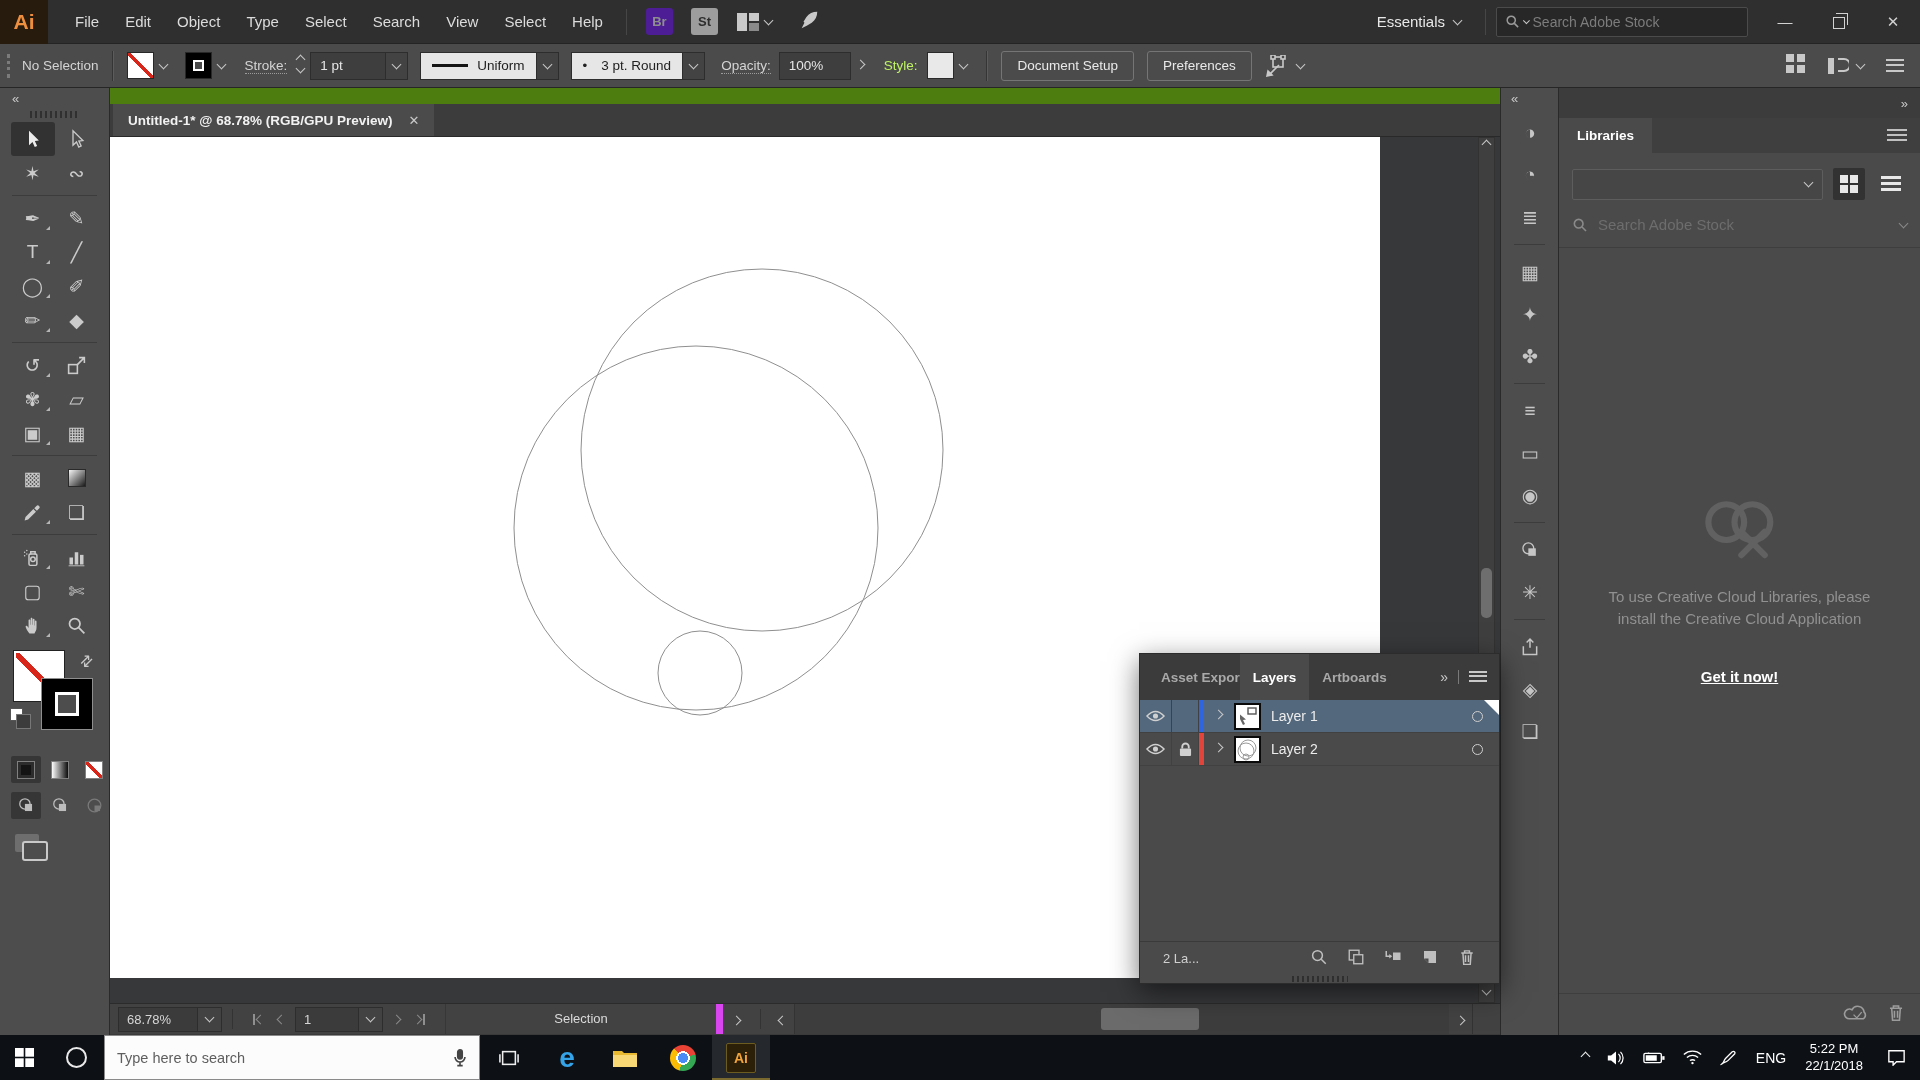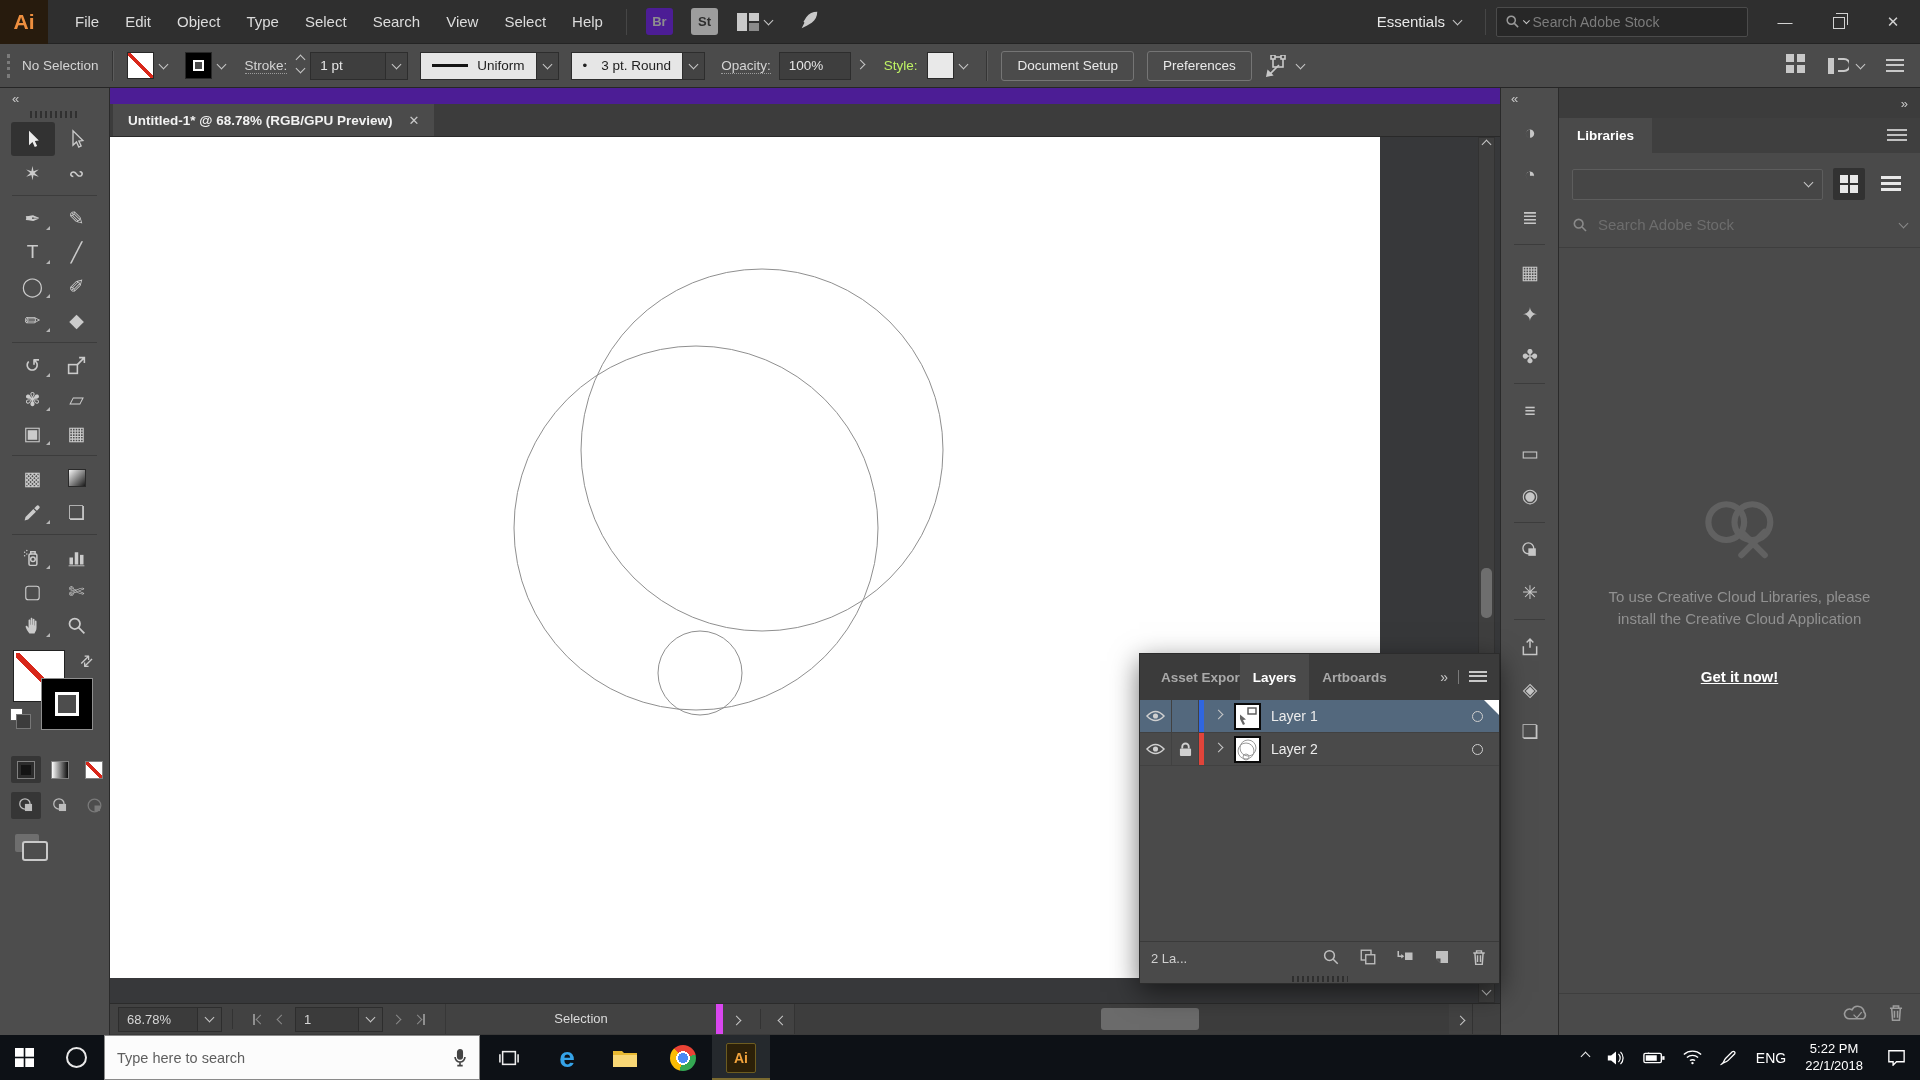--- a/index.html
+++ b/index.html
@@ -80,21 +80,21 @@
   .c-color { width:18px; height:18px; background:#141414; border:1px solid #808080; box-shadow:inset 0 0 0 3px #2c2c2c; }
   .c-grad { width:18px; height:18px; background:linear-gradient(to right,#fdfdfd,#0d0d0d); border:1px solid #808080; }
   .c-none { width:18px; height:18px; border:1px solid #808080; background:linear-gradient(to top right, rgba(0,0,0,0) 43%, #d8271a 43%, #d8271a 57%, rgba(0,0,0,0) 57%), #fff; }
   .dmode-row { display:flex; gap:4px; padding-left:11px; margin-top:9px; }
   .dmode { width:30px; height:27px; display:flex; align-items:center; justify-content:center; border-radius:2px; color:#bdbdbd; }
   .dmode.active { background:#363636; }
   .dmode.dim { opacity:.4; }
   .screen-mode { margin:14px 0 0 14px; color:#c9c9c9; }
 
   
-  .docwin { position:absolute; left:110px; top:88px; width:1390px; height:688px; background:#4c1d95; }
+  .docwin { position:absolute; left:110px; top:88px; width:1390px; height:688px; background:#4d7c0f; }
   .tabrow { margin-top:16px; height:33px; background:#3c3c3c; border-bottom:1px solid #292929; display:flex; }
   .doctab { margin-left:3px; background:#4b4b4b; display:flex; align-items:center; padding:0 15px; gap:16px; }
   .doctab-title { color:#f2f2f2; font-size:13.5px; font-weight:bold; white-space:nowrap; }
   .doctab-close { color:#c9c9c9; font-size:13px; }
   .canvasarea { position:relative; height:866px; background:#37383a; overflow:hidden; }
   .artboard { position:absolute; left:0; top:0; width:1270px; height:841px; background:#fff; }
   #art-svg { position:absolute; left:0; top:0; }
   .vscroll { position:absolute; left:1368px; top:0; width:17px; height:866px; background:#3f3f3f; border:1px solid #323232; }
   .vthumb { position:absolute; left:2px; top:430px; width:11px; height:50px; background:#6e6e6e; border-radius:5px; }
   .vs-arrow { position:absolute; left:4px; }
@@ -152,21 +152,21 @@
   .lp-eye { width:32px; color:#d0d0d0; }
   .lp-lock { width:27px; color:#d0d0d0; }
   .lp-colorbar { width:5px; height:100%; }
   .lp-exp { width:28px; display:flex; align-items:center; justify-content:center; }
   .lp-thumb { width:27px; height:27px; background:#fff; border:2px solid #0a0a0a; margin:0 10px 0 2px; position:relative; }
   .lp-name { flex:1; color:#ededed; font-size:14px; }
   .lp-target { width:44px; display:flex; align-items:center; justify-content:center; }
   .lp-target i { width:11px; height:11px; border:1.6px solid #cfcfcf; border-radius:50%; }
   .lp-corner { position:absolute; right:0; top:0; width:0; height:0; border-top:15px solid #fff; border-left:15px solid rgba(0,0,0,0); }
   .lp-empty { flex:1; background:#4a4a4a; }
-  .lp-bottom { height:33px; border-top:1px solid #3a3a3a; display:flex; align-items:center; padding:0 11px; color:#d0d0d0; font-size:13px; gap:19px; }
+  .lp-bottom { height:33px; border-top:1px solid #3a3a3a; display:flex; align-items:center; padding:0 23px; color:#d0d0d0; font-size:13px; gap:19px; }
   .lp-bottom .flexsp { flex:1; }
   .lp-bottom svg { width:18px; height:18px; color:#bfbfbf; }
   .lp-grip { height:9px; display:flex; justify-content:center; align-items:center; }
   .lp-grip i { width:56px; height:6px; background:repeating-linear-gradient(to right,#2f2f2f 0 2px, rgba(0,0,0,0) 2px 5px); }
 
   
   .taskbar { position:absolute; left:0; top:1035px; width:1920px; height:45px; background:#0d1116; display:flex; align-items:stretch; color:#fff; z-index:30; }
   .tb-cell { display:flex; align-items:center; justify-content:center; }
   .tb-start { width:48px; }
   .tb-cortana { width:56px; }

